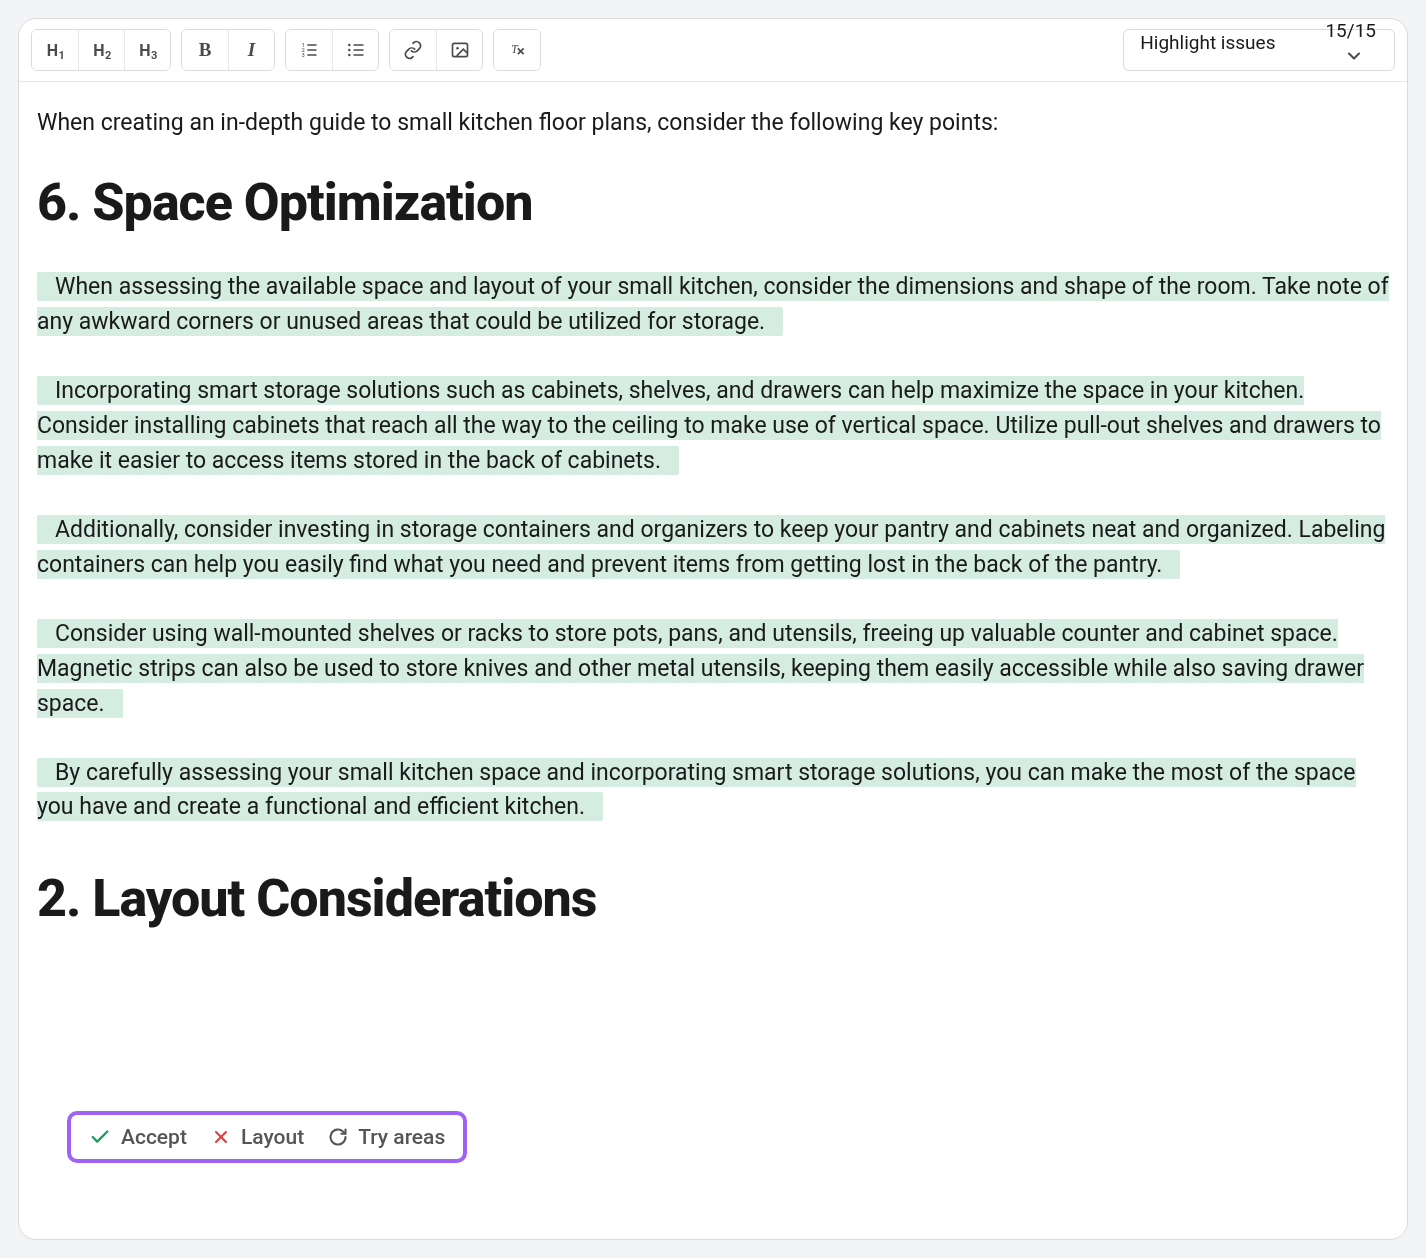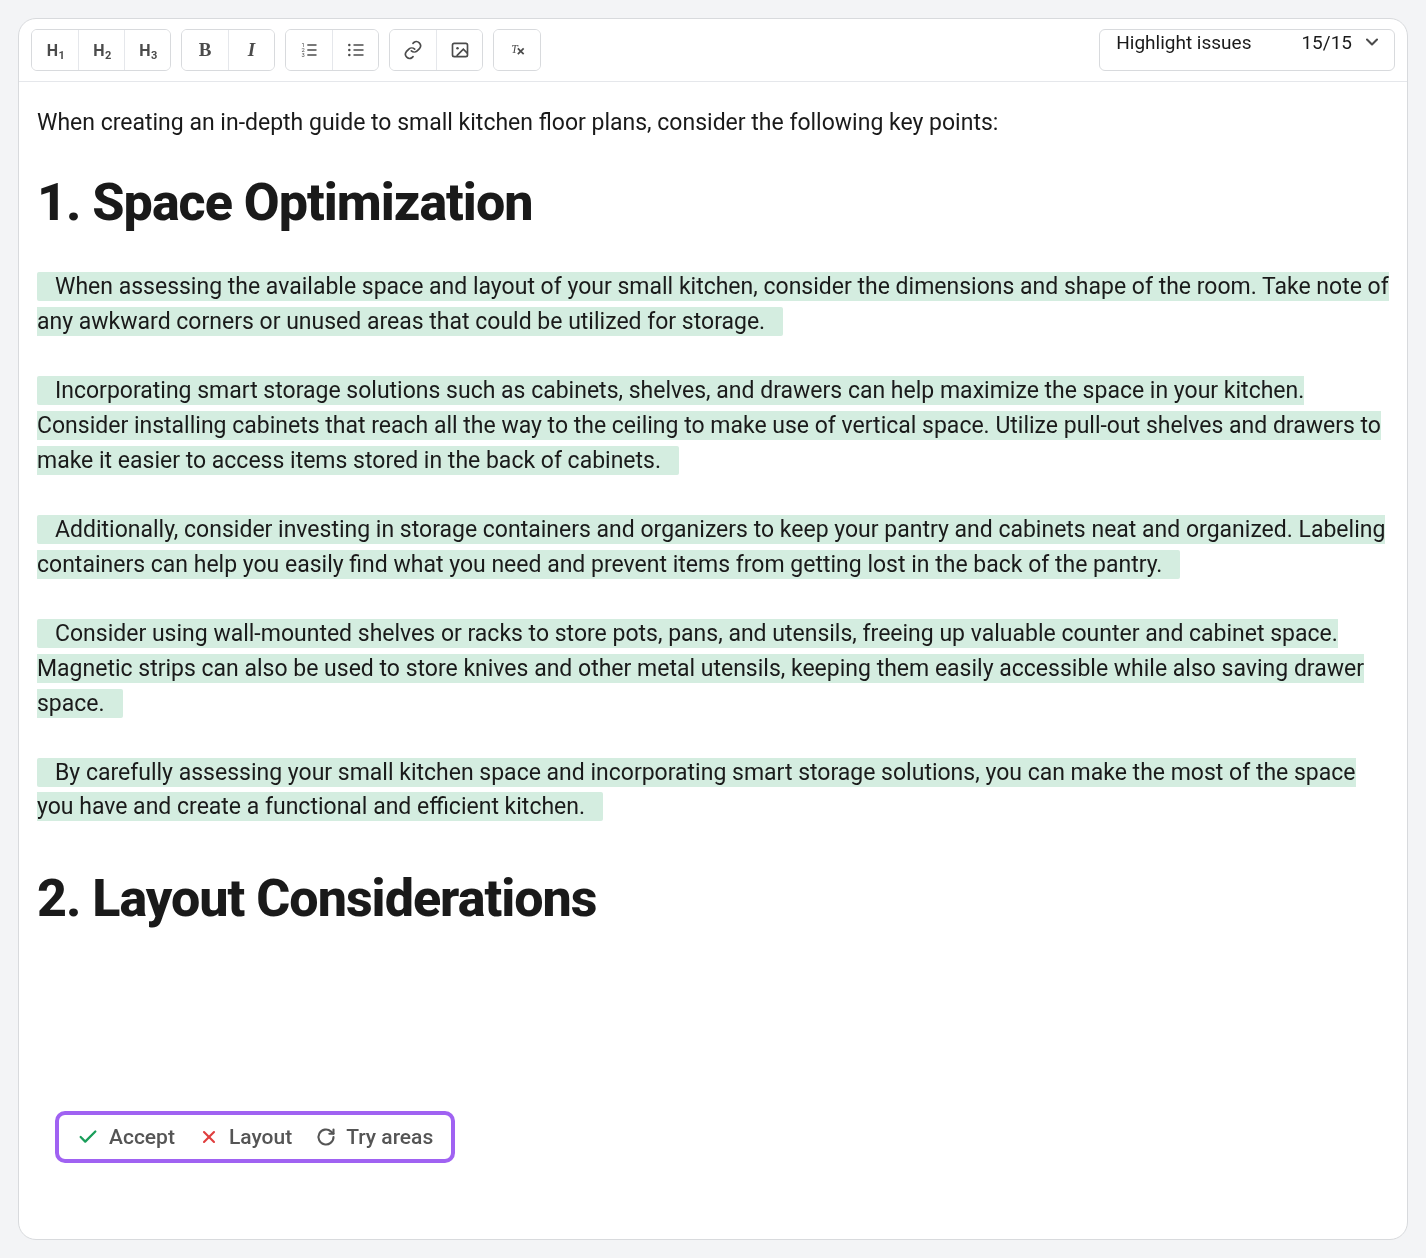--- a/index.html
+++ b/index.html
@@ -54,41 +54,41 @@
   border: 1px solid #d8dadd;
   border-radius: 6px;
   height: 42px;
   padding: 0 12px 16px 16px;
   gap: 50px;
   cursor: pointer;
   background: #fff;
 }
 .highlight-label { font-size: 19px; color: #1a1a1a; }
 .highlight-count { font-size: 19px; color: #1a1a1a; margin-right: 6px; }
-.dropdown-right { display: flex; align-items: center; gap: 4px; }
+.dropdown-right { display: flex; align-items: center; gap: 4px; flex-direction: column; }
 .chevron { color: #4b4b4b; }
 .content {
   padding: 24px 18px 24px 18px;
   font-size: 23px;
   line-height: 1.52;
   color: #1a1a1a;
 }
 .intro { margin-bottom: 22px; }
 h1.section {
   font-size: 52px;
   font-weight: 800;
   letter-spacing: -1px;
   margin-bottom: 28px;
   color: #1a1a1a;
 }
 .para { margin-bottom: 34px; }
 .hl { background: #d4ede0; border-radius: 2px; padding: 1px 18px; }
 .action-bar {
   position: absolute;
-  left: 36px;
+  left: 48px;
   bottom: 76px;
   display: flex;
   align-items: center;
   gap: 24px;
   background: #fff;
   border: 4px solid #a062f2;
   border-radius: 10px;
   padding: 10px 18px;
 }
 .action-btn {
@@ -200,21 +200,21 @@
               <polyline points="6 9 12 15 18 9"></polyline>
             </svg>
         </span>
       </div>
     </div>
   </div>
 
   <div class="content">
     <p class="intro">When creating an in-depth guide to small kitchen floor plans, consider the following key points:</p>
 
-    <h1 class="section">1. Space Optimization</h1>
+    <h1 class="section">6. Space Optimization</h1>
 
     <p class="para"><span class="hl">When assessing the available space and layout of your small kitchen, consider the dimensions and shape of the room. Take note of any awkward corners or unused areas that could be utilized for storage.</span></p>
     <p class="para"><span class="hl">Incorporating smart storage solutions such as cabinets, shelves, and drawers can help maximize the space in your kitchen. Consider installing cabinets that reach all the way to the ceiling to make use of vertical space. Utilize pull-out shelves and drawers to make it easier to access items stored in the back of cabinets.</span></p>
     <p class="para"><span class="hl">Additionally, consider investing in storage containers and organizers to keep your pantry and cabinets neat and organized. Labeling containers can help you easily find what you need and prevent items from getting lost in the back of the pantry.</span></p>
     <p class="para"><span class="hl">Consider using wall-mounted shelves or racks to store pots, pans, and utensils, freeing up valuable counter and cabinet space. Magnetic strips can also be used to store knives and other metal utensils, keeping them easily accessible while also saving drawer space.</span></p>
     <p class="para"><span class="hl">By carefully assessing your small kitchen space and incorporating smart storage solutions, you can make the most of the space you have and create a functional and efficient kitchen.</span></p>
 
     <h1 class="section">2. Layout Considerations</h1>
   </div>
 

